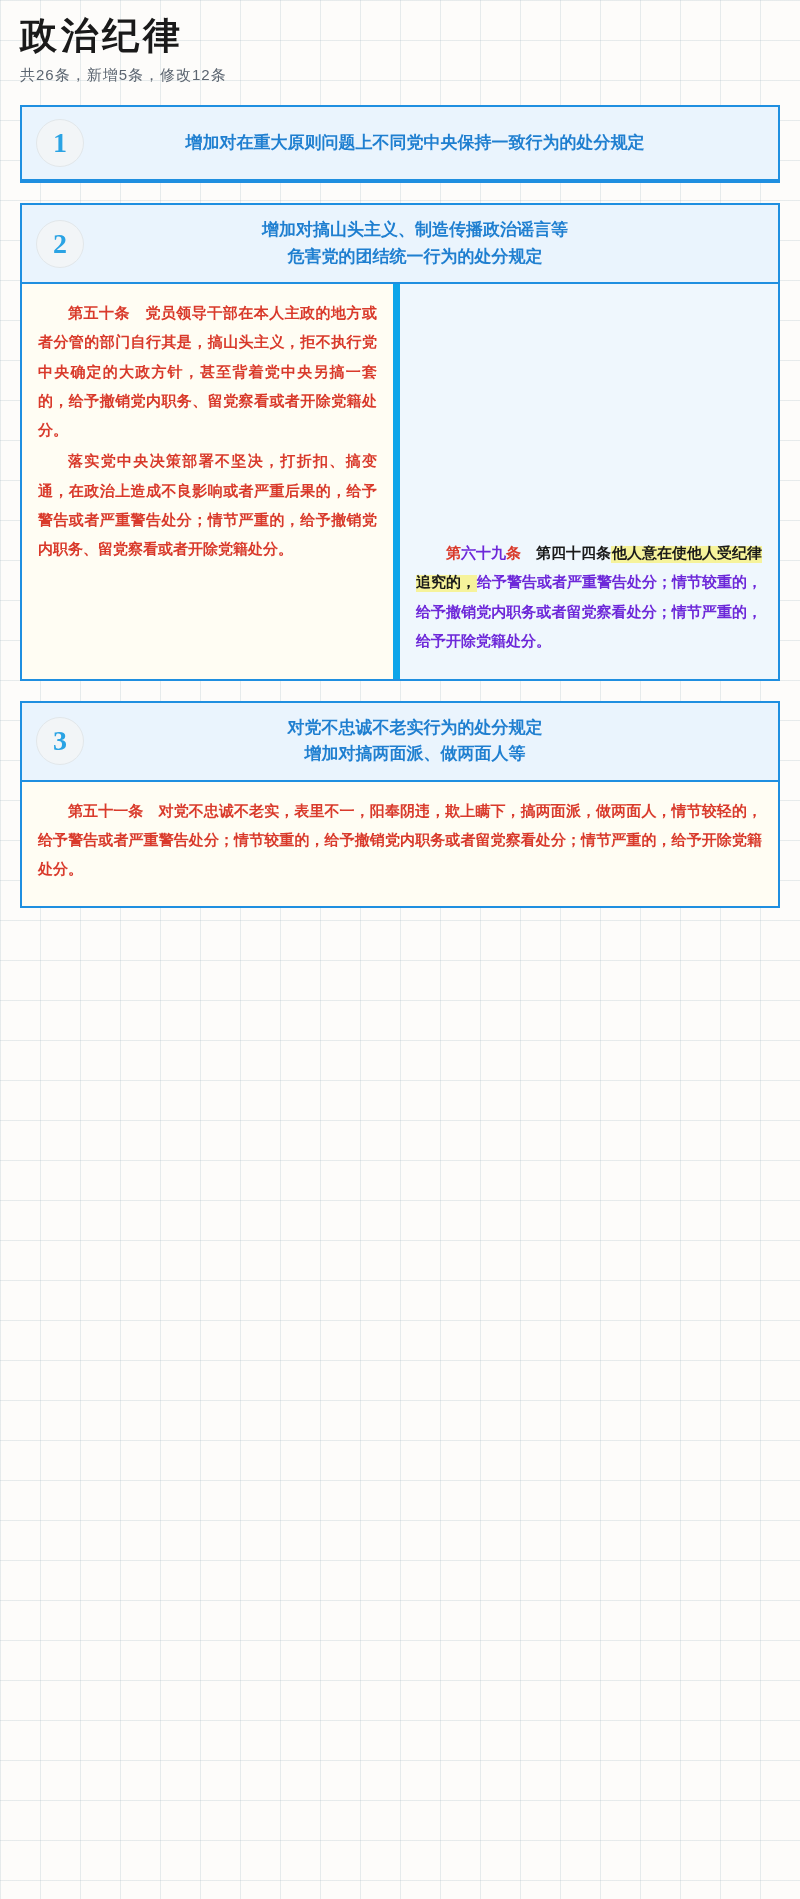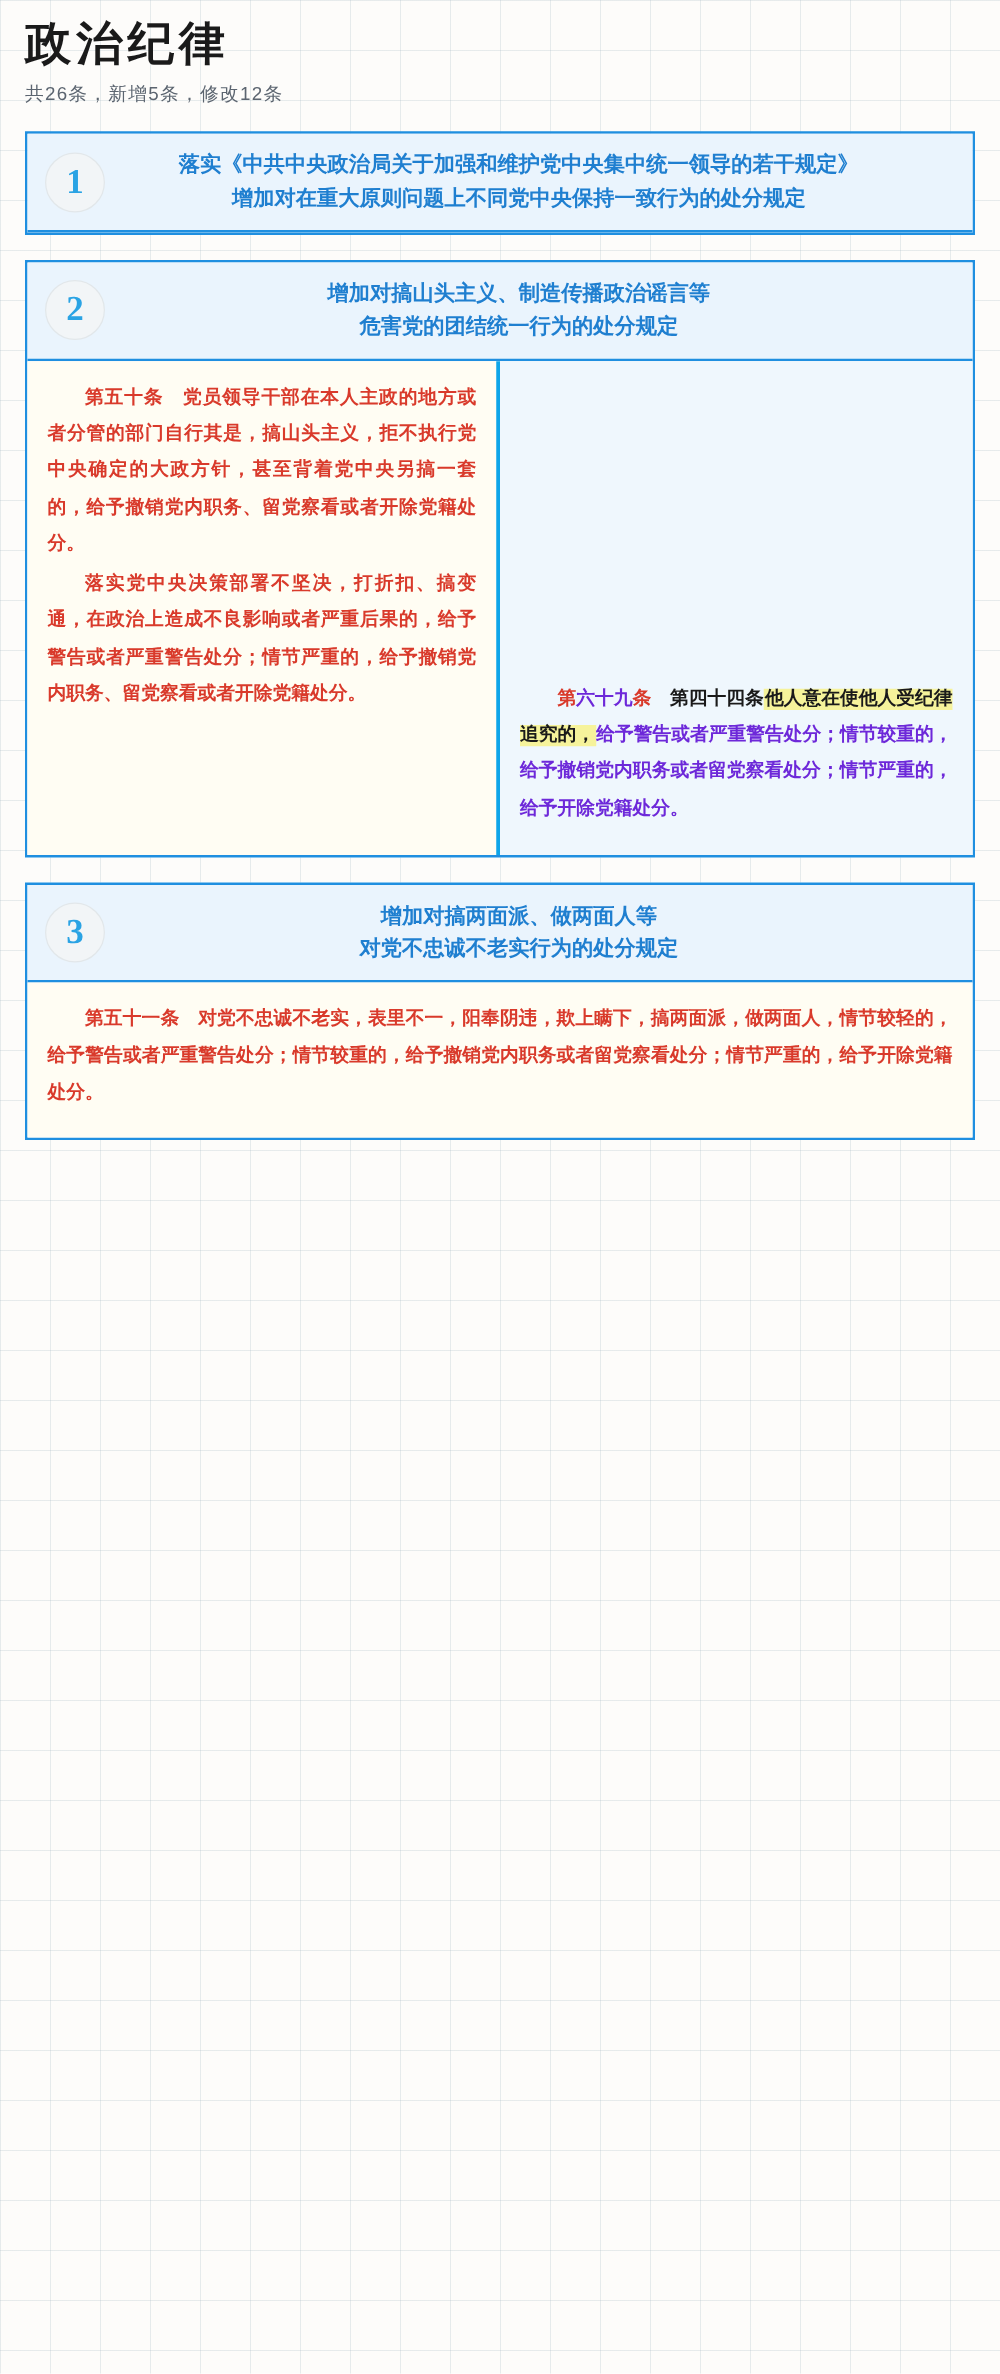--- a/index.html
+++ b/index.html
@@ -100,21 +100,21 @@
     box-sizing: border-box;
     padding: 14px 16px 18px 16px;
     font-size: 15px;
     line-height: 1.95;
     color: #1a1a1a;
     font-weight: bold;
   }
   .col-left {
     width: 50%;
     background: #fffdf3;
-    border-right: 3px solid #0ea5e9;
+    border-right: 7px solid #0ea5e9;
   }
   .col-right {
     width: 50%;
     background: #eff7fd;
   }
   .col.full {
     width: 100%;
     border-right: none;
   }
   .para {
@@ -142,21 +142,20 @@
   <div class="header">
     <h1 class="main-title">政治纪律</h1>
     <div class="subtitle">共26条，新增5条，修改12条</div>
   </div>
 
   <div id="sections-root">
       <div class="section">
         <div class="section-head">
           <div class="badge">1</div>
           <div class="head-text">
-            <span class="line">落实《中共中央政治局关于加强和维护党中央集中统一领导的若干规定》</span>
             <span class="line">增加对在重大原则问题上不同党中央保持一致行为的处分规定</span>
           </div>
         </div>
       </div>
       <div class="section">
         <div class="section-head">
           <div class="badge">2</div>
           <div class="head-text">
             <span class="line">增加对搞山头主义、制造传播政治谣言等</span>
             <span class="line">危害党的团结统一行为的处分规定</span>
@@ -171,22 +170,22 @@
             <p class="para" style="visibility: hidden;"><span class="t-red">第五十条</span><span class="t-red">　党员领导干部在本人主政的地方或者分管的部门自行其是，搞山头主义，拒不执行党中央确定的大政方针，甚至背着党中央另搞一套的，给予撤销党内职务、留党察看或者开除党籍处分。</span></p>
             <p class="para gap" style="visibility: hidden;"><span class="t-red">落实党中央决策部署不坚决，打折扣、搞变通，在政治上造成不良影响或者严重后果的，给予警告或者严重警告处分；情节严重的，给予撤销党内职务、留党察看或者开除党籍处分。</span></p>
             <p class="para gap"><span class="t-red">第</span><span class="t-blue">六十九</span><span class="t-red">条</span><span class="t-dark">　第四十四条</span><span class="t-dark hl">他人意在使他人受纪律追究的，</span><span class="t-blue">给予警告或者严重警告处分；情节较重的，给予撤销党内职务或者留党察看处分；情节严重的，给予开除党籍处分。</span></p>
           </div>
         </div>
       </div>
       <div class="section">
         <div class="section-head">
           <div class="badge">3</div>
           <div class="head-text">
+            <span class="line">对党不忠诚不老实行为的处分规定</span>
             <span class="line">增加对搞两面派、做两面人等</span>
-            <span class="line">对党不忠诚不老实行为的处分规定</span>
           </div>
         </div>
         <div class="section-body">
           <div class="col col-left full">
             <p class="para"><span class="t-red">第五十一条</span><span class="t-red">　对党不忠诚不老实，表里不一，阳奉阴违，欺上瞒下，搞两面派，做两面人，情节较轻的，给予警告或者严重警告处分；情节较重的，给予撤销党内职务或者留党察看处分；情节严重的，给予开除党籍处分。</span></p>
           </div>
         </div>
       </div>
     </div>
 

